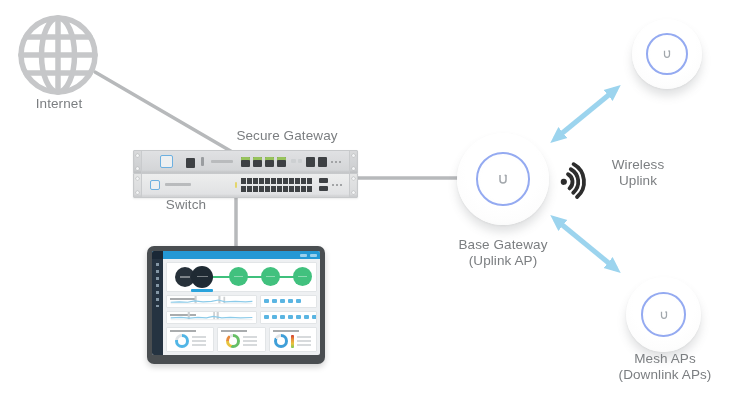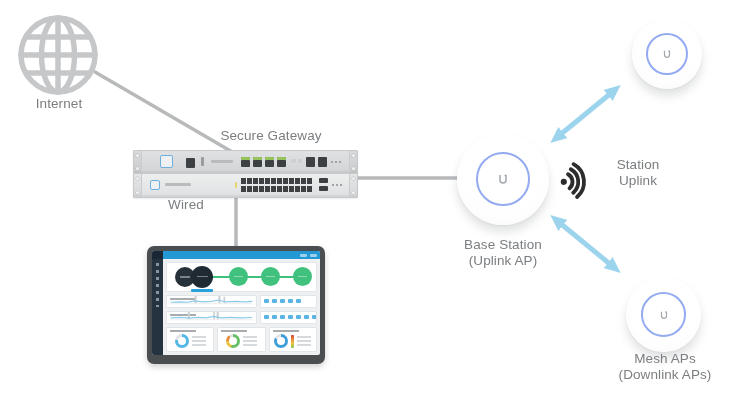--- a/index.html
+++ b/index.html
@@ -109,21 +109,21 @@
   <svg class="abs" style="left:14px;top:11px" width="88" height="88" viewBox="0 0 88 88" fill="none" stroke="#c6c7c9" stroke-width="5.5" stroke-linecap="round">
     <circle cx="44" cy="44" r="37"></circle>
     <ellipse cx="44" cy="44" rx="16.5" ry="37"></ellipse>
     <line x1="44" y1="7" x2="44" y2="81"></line>
     <line x1="12" y1="26" x2="76" y2="26"></line>
     <line x1="7" y1="44" x2="81" y2="44"></line>
     <line x1="12" y1="62" x2="76" y2="62"></line>
   </svg>
   <div class="lbl" style="left:16px;top:96px;width:86px">Internet</div>
 
-  <div class="lbl" style="left:201px;top:128px;width:140px">Secure Gateway</div>
+  <div class="lbl" style="left:217px;top:128px;width:140px">Secure Gateway</div>
   <div class="rack gw">
     <div class="ear l">
         <div class="screw t"></div>
         <div class="screw b"></div>
       </div>
     <div class="brand-sq"></div>
     <div class="gw-port" style="left:52px;top:7px"></div>
     <div class="mark" style="left:67px;top:6px;width:3px;height:9px;background:#9a9da0"></div>
     <div class="smudge" style="left:77px;top:9px;width:22px"></div>
     <div class="gw-port led" style="left:107px"></div>
@@ -152,21 +152,21 @@
     <div class="sw-portrow" style="top:4px"></div>
     <div class="sw-portrow" style="top:12px"></div>
     <div class="sfp" style="top:4px"></div>
     <div class="sfp" style="top:12px"></div>
     <div class="dots3" style="left:198px;top:10px"></div>
     <div class="ear r">
         <div class="screw t"></div>
         <div class="screw b"></div>
       </div>
   </div>
-  <div class="lbl" style="left:146px;top:197px;width:80px">Wired</div>
+  <div class="lbl" style="left:146px;top:197px;width:80px">Switch</div>
 
 
   <div class="monitor">
     <div class="mon-screen">
       <div class="dash-topbar">
         <div class="dash-logo"></div>
         <div class="dash-top-sp"></div>
         <div class="dash-chip"></div>
         <div class="dash-chip"></div>
       </div>
@@ -284,30 +284,30 @@
   </div>
 
   <div class="ap" style="left:457px;top:133px;width:92px;height:92px">
     <div class="ap-ring">
       <svg width="12" height="14" viewBox="0 0 12 14">
         <path d="M3,3 v5 a3,3 0 0 0 6,0 V3" fill="none" stroke="#a2a7ac" stroke-width="1.5"></path>
         <rect x="7.6" y="2.6" width="1.6" height="1.6" fill="#a2a7ac"></rect>
       </svg>
     </div>
   </div>
-  <div class="lbl" style="left:441px;top:237px;width:124px">Base Station
+  <div class="lbl" style="left:441px;top:237px;width:124px">Base Gateway
 (Uplink AP)</div>
 
   <svg class="abs" style="left:557px;top:154px;transform:rotate(-6deg)" width="48" height="52" viewBox="0 0 50 52" fill="none" stroke="#2d2d2d" stroke-width="4" stroke-linecap="round">
     <circle cx="7" cy="26" r="3.2" fill="#2d2d2d" stroke="none"></circle>
     <path d="M12.2,18.6 A9,9 0 0 1 12.2,33.4"></path>
     <path d="M15.6,13.7 A15,15 0 0 1 15.6,38.3"></path>
     <path d="M19.05,8.8 A21,21 0 0 1 19.05,43.2"></path>
   </svg>
-  <div class="lbl" style="left:603px;top:157px;width:70px">Station
+  <div class="lbl" style="left:603px;top:157px;width:70px">Wireless
 Uplink</div>
 
   <svg class="abs" style="left:535px;top:70px" width="105" height="215" viewBox="0 0 105 215">
     <defs>
       <marker id="ah" viewBox="0 0 10 10" refX="6" refY="5" markerWidth="3.4" markerHeight="3.4" orient="auto-start-reverse">
         <path d="M0,0.8 L9.6,5 L0,9.2 z" fill="#9cd4ee"></path>
       </marker>
     </defs>
     <line x1="20" y1="69" x2="81" y2="19" stroke="#9cd4ee" stroke-width="5" marker-start="url(#ah)" marker-end="url(#ah)"></line>
     <line x1="20" y1="149" x2="81" y2="199" stroke="#9cd4ee" stroke-width="5" marker-start="url(#ah)" marker-end="url(#ah)"></line>

